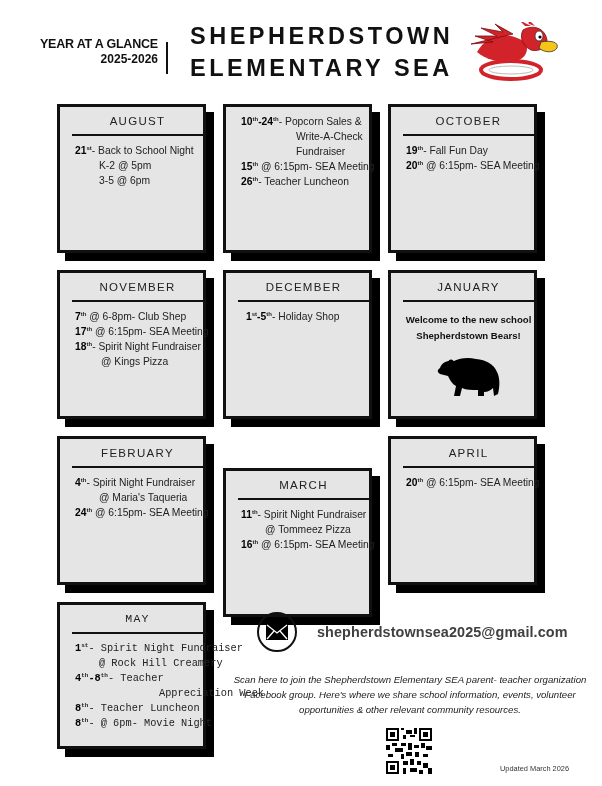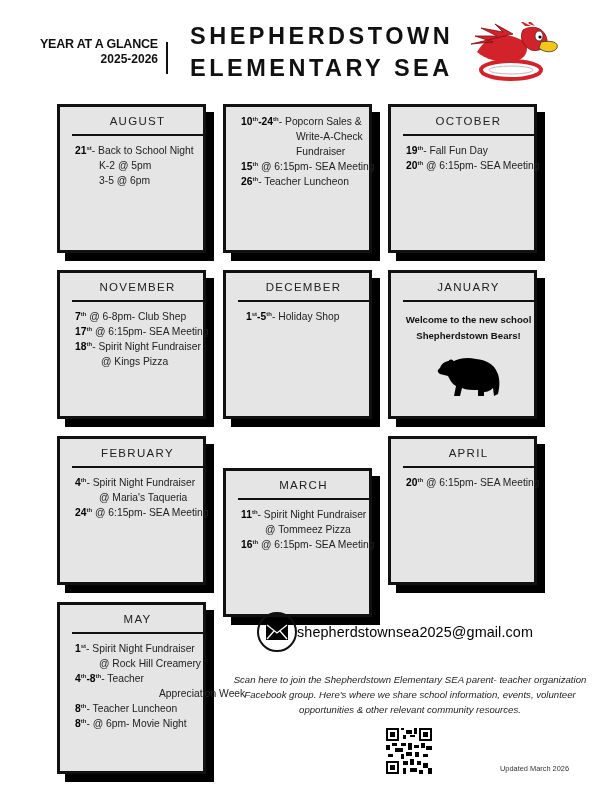--- a/index.html
+++ b/index.html
@@ -32,21 +32,21 @@
   .ind2 { padding-left: 55px; }
   .ind3 { padding-left: 26px; }
   .ind4 { padding-left: 24px; }
   .ind5 { padding-left: 84px; }
 
   .welcome { text-align: center; font-weight: bold; font-size: 9.6px; line-height: 16px; padding-top: 10px; color: #111; }
   .bear { display: block; margin: 10px auto 0 auto; width: 70px; height: 46px; }
 
   .email-row { position: absolute; left: 257px; top: 612px; display: flex; align-items: center; }
   .email-circle { width: 40px; height: 40px; border: 2px solid #111; border-radius: 50%; display: flex; align-items: center; justify-content: center; }
-  .email-text { margin-left: 0; font-weight: normal; font-size: 14.4px; color: #000000; letter-spacing: 0.1px; }
+  .email-text { margin-left: 20px; font-weight: bold; font-size: 14.4px; color: #404040; letter-spacing: 0.1px; }
 
   .blurb { position: absolute; left: 226px; top: 672px; width: 368px; text-align: center; font-style: italic; font-size: 9.6px; line-height: 15px; color: #222; }
   .qr { position: absolute; left: 386px; top: 728px; width: 46px; height: 46px; }
   .updated { position: absolute; left: 500px; top: 764px; font-size: 7.4px; color: #333; }
 </style>
 </head>
 <body>
 
 <div class="header-left">
   <div class="yag">YEAR AT A GLANCE</div>
@@ -143,21 +143,21 @@
   </div>
 </div>
 
 <div class="box" style="left:388px; top:436px;">
   <div class="box-head">APRIL</div>
   <div class="box-body">
     <span class="ev"><b>20</b><sup>th</sup><span> @ 6:15pm- SEA Meeting</span></span>
   </div>
 </div>
 
-<div class="box" style="left:57px; top:602px; height:172px;">
+<div class="box" style="left:57px; top:602px; height:147px;font-family:Liberation Mono, monospace;">
   <div class="box-head">MAY</div>
   <div class="box-body">
     <span class="ev"><b>1</b><sup>st</sup><span>- Spirit Night Fundraiser</span></span>
     <span class="ev ind4">@ Rock Hill Creamery</span>
     <span class="ev"><b>4</b><sup>th</sup><b>-</b><b>8</b><sup>th</sup><span>- Teacher</span></span>
     <span class="ev ind5">Appreciation Week</span>
     <span class="ev"><b>8</b><sup>th</sup><span>- Teacher Luncheon</span></span>
     <span class="ev"><b>8</b><sup>th</sup><span>- @ 6pm- Movie Night</span></span>
   </div>
 </div>

